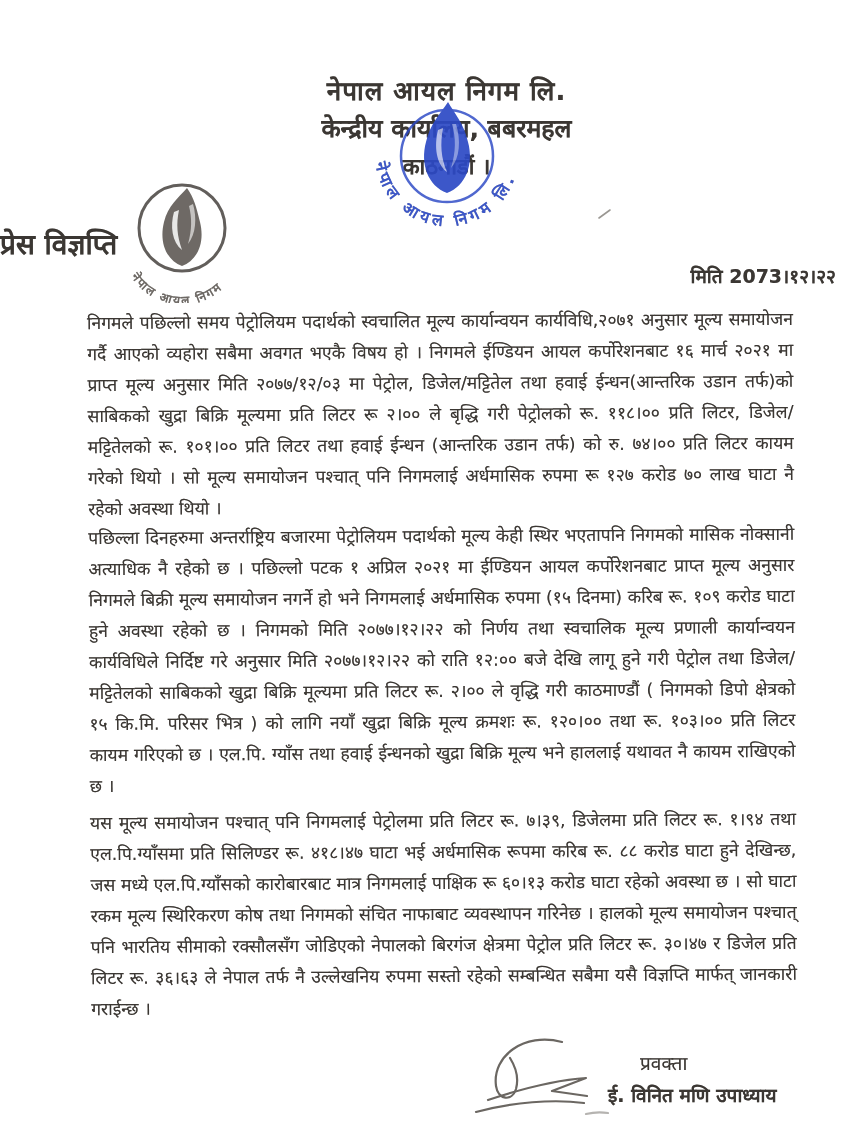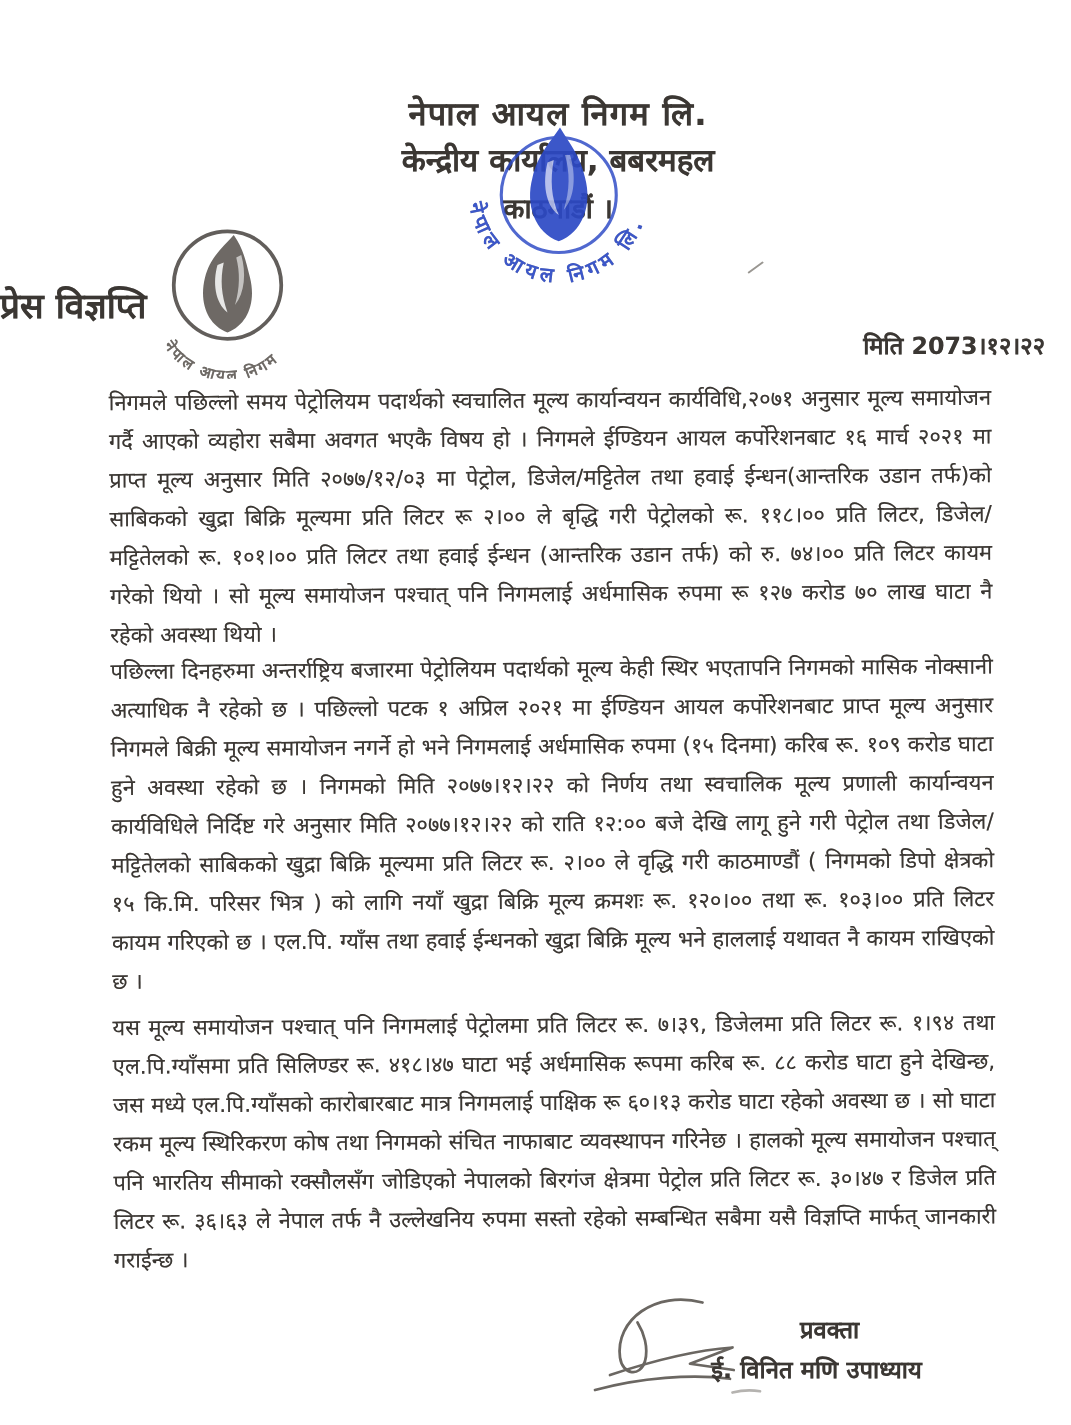--- a/index.html
+++ b/index.html
@@ -37,22 +37,22 @@
 
   .stamp { position: absolute; left: 352px; top: 96px; z-index: 2;
            opacity: 0.92; text-shadow: none; }
   .logo-black { position: absolute; left: 108px; top: 178px; opacity: 0.85; }
 
   .stray-mark { position: absolute; left: 597px; top: 208px; width: 16px;
                 height: 12px; }
 
   .sig-scribble { position: absolute; left: 466px; top: 1034px; }
   .sig-role { position: absolute; left: 640px; top: 1050px;
-              font-size: 19px; font-weight: 700; }
-  .sig-name { position: absolute; left: 569px; top: 1082px;
+              font-size: 19px; font-weight: 400; }
+  .sig-name { position: absolute; left: 608px; top: 1082px;
               font-size: 19px; font-weight: 600; }
 
   svg text { text-shadow: none; }
 </style>
 </head>
 <body>
 
 <div class="page">
 
   <div class="hdr org-name">नेपाल आयल निगम लि.</div>

